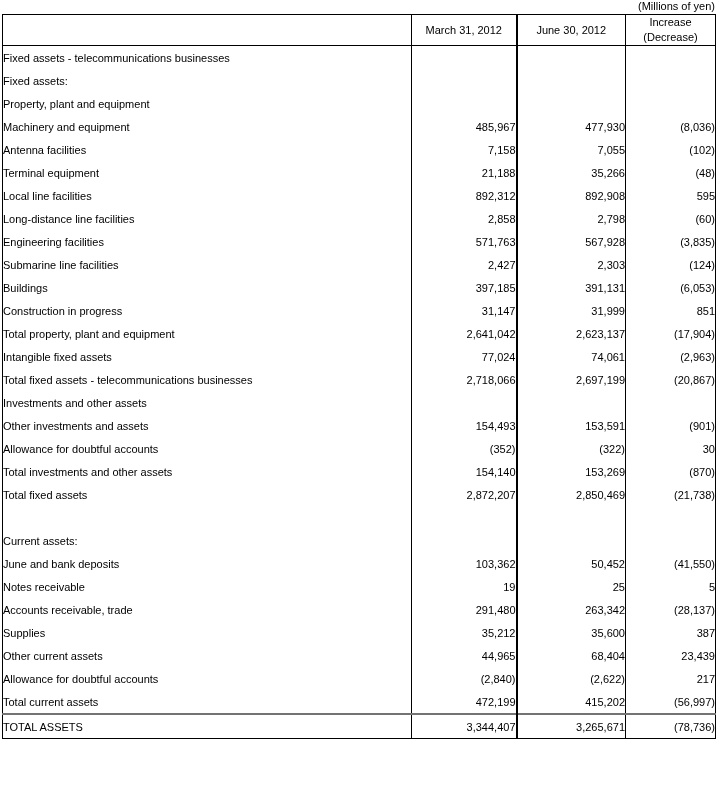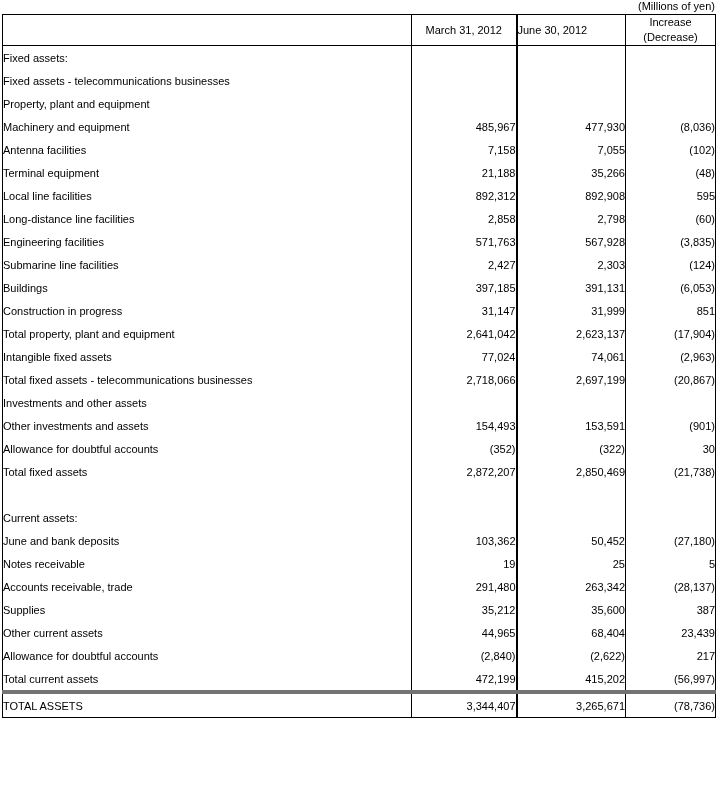--- a/index.html
+++ b/index.html
@@ -70,24 +70,24 @@
     text-align: right;
     padding-right: 10px;
     white-space: nowrap;
   }
   td.v1 { border-right: 2px solid #000; }
   td.v2 { border-right: 1px solid #000; }
   td.v3 { border-right: 0; padding-right: 11px; }
 
   th.hlbl { border-right: 1px solid #000; }
   th.h1 { border-right: 2px solid #000; text-align: center; }
-  th.h2 { border-right: 1px solid #000; text-align: left; }
+  th.h2 { border-right: 1px solid #000; text-align: center; }
   th.h3 { text-align: center; line-height: 15px; }
 
-  tr.total-row td { border-top: 4px solid #737373; margin-top: 28px; }
+  tr.total-row td { border-top: 2px solid #737373; margin-top: 28px; }
 
   .ind0 { padding-left: 5px; }
   .ind1 { padding-left: 13px; }
   .ind2 { padding-left: 25px; }
   .ind3 { padding-left: 37px; }
   .ind4 { padding-left: 49px; }
 
   .u { text-decoration: underline; }
   .hline2 { line-height: 14px; text-align: right; }
 </style>
@@ -111,27 +111,27 @@
         <th class="h1">March 31, 2012</th>
         <th class="h2">June 30, 2012</th>
         <th class="h3">
           <span class="hline2">Increase</span><br>
           <span class="hline2">(Decrease)</span>
         </th>
       </tr>
     </thead>
     <tbody id="tbody">
         <tr>
+          <td class="lbl ind2">Fixed assets - telecommunications businesses</td>
+          <td class="val v1"></td>
+          <td class="val v2"></td>
+          <td class="val v3"></td>
+        </tr>
+        <tr>
           <td class="lbl ind1">Fixed assets:</td>
-          <td class="val v1"></td>
-          <td class="val v2"></td>
-          <td class="val v3"></td>
-        </tr>
-        <tr>
-          <td class="lbl ind2">Fixed assets - telecommunications businesses</td>
           <td class="val v1"></td>
           <td class="val v2"></td>
           <td class="val v3"></td>
         </tr>
         <tr>
           <td class="lbl ind3">Property, plant and equipment</td>
           <td class="val v1"></td>
           <td class="val v2"></td>
           <td class="val v3"></td>
         </tr>
@@ -219,20 +219,26 @@
           <td class="val v2">153,591</td>
           <td class="val v3">(901)</td>
         </tr>
         <tr>
           <td class="lbl ind4">Allowance for doubtful accounts</td>
           <td class="val v1">(352)</td>
           <td class="val v2">(322)</td>
           <td class="val v3">30</td>
         </tr>
         <tr>
+          <td class="lbl ind4">Total investments and other assets</td>
+          <td class="val v1">154,140</td>
+          <td class="val v2">153,269</td>
+          <td class="val v3">(870)</td>
+        </tr>
+        <tr>
           <td class="lbl ind2">Total fixed assets</td>
           <td class="val v1">2,872,207</td>
           <td class="val v2">2,850,469</td>
           <td class="val v3">(21,738)</td>
         </tr>
         <tr>
           <td class="lbl ind0"></td>
           <td class="val v1"></td>
           <td class="val v2"></td>
           <td class="val v3"></td>
@@ -240,21 +246,21 @@
         <tr>
           <td class="lbl ind1">Current assets:</td>
           <td class="val v1"></td>
           <td class="val v2"></td>
           <td class="val v3"></td>
         </tr>
         <tr>
           <td class="lbl ind2">June and bank deposits</td>
           <td class="val v1">103,362</td>
           <td class="val v2">50,452</td>
-          <td class="val v3">(27,180)</td>
+          <td class="val v3">(41,550)</td>
         </tr>
         <tr>
           <td class="lbl ind2">Notes receivable</td>
           <td class="val v1">19</td>
           <td class="val v2">25</td>
           <td class="val v3">5</td>
         </tr>
         <tr>
           <td class="lbl ind2">Accounts receivable, trade</td>
           <td class="val v1">291,480</td>

